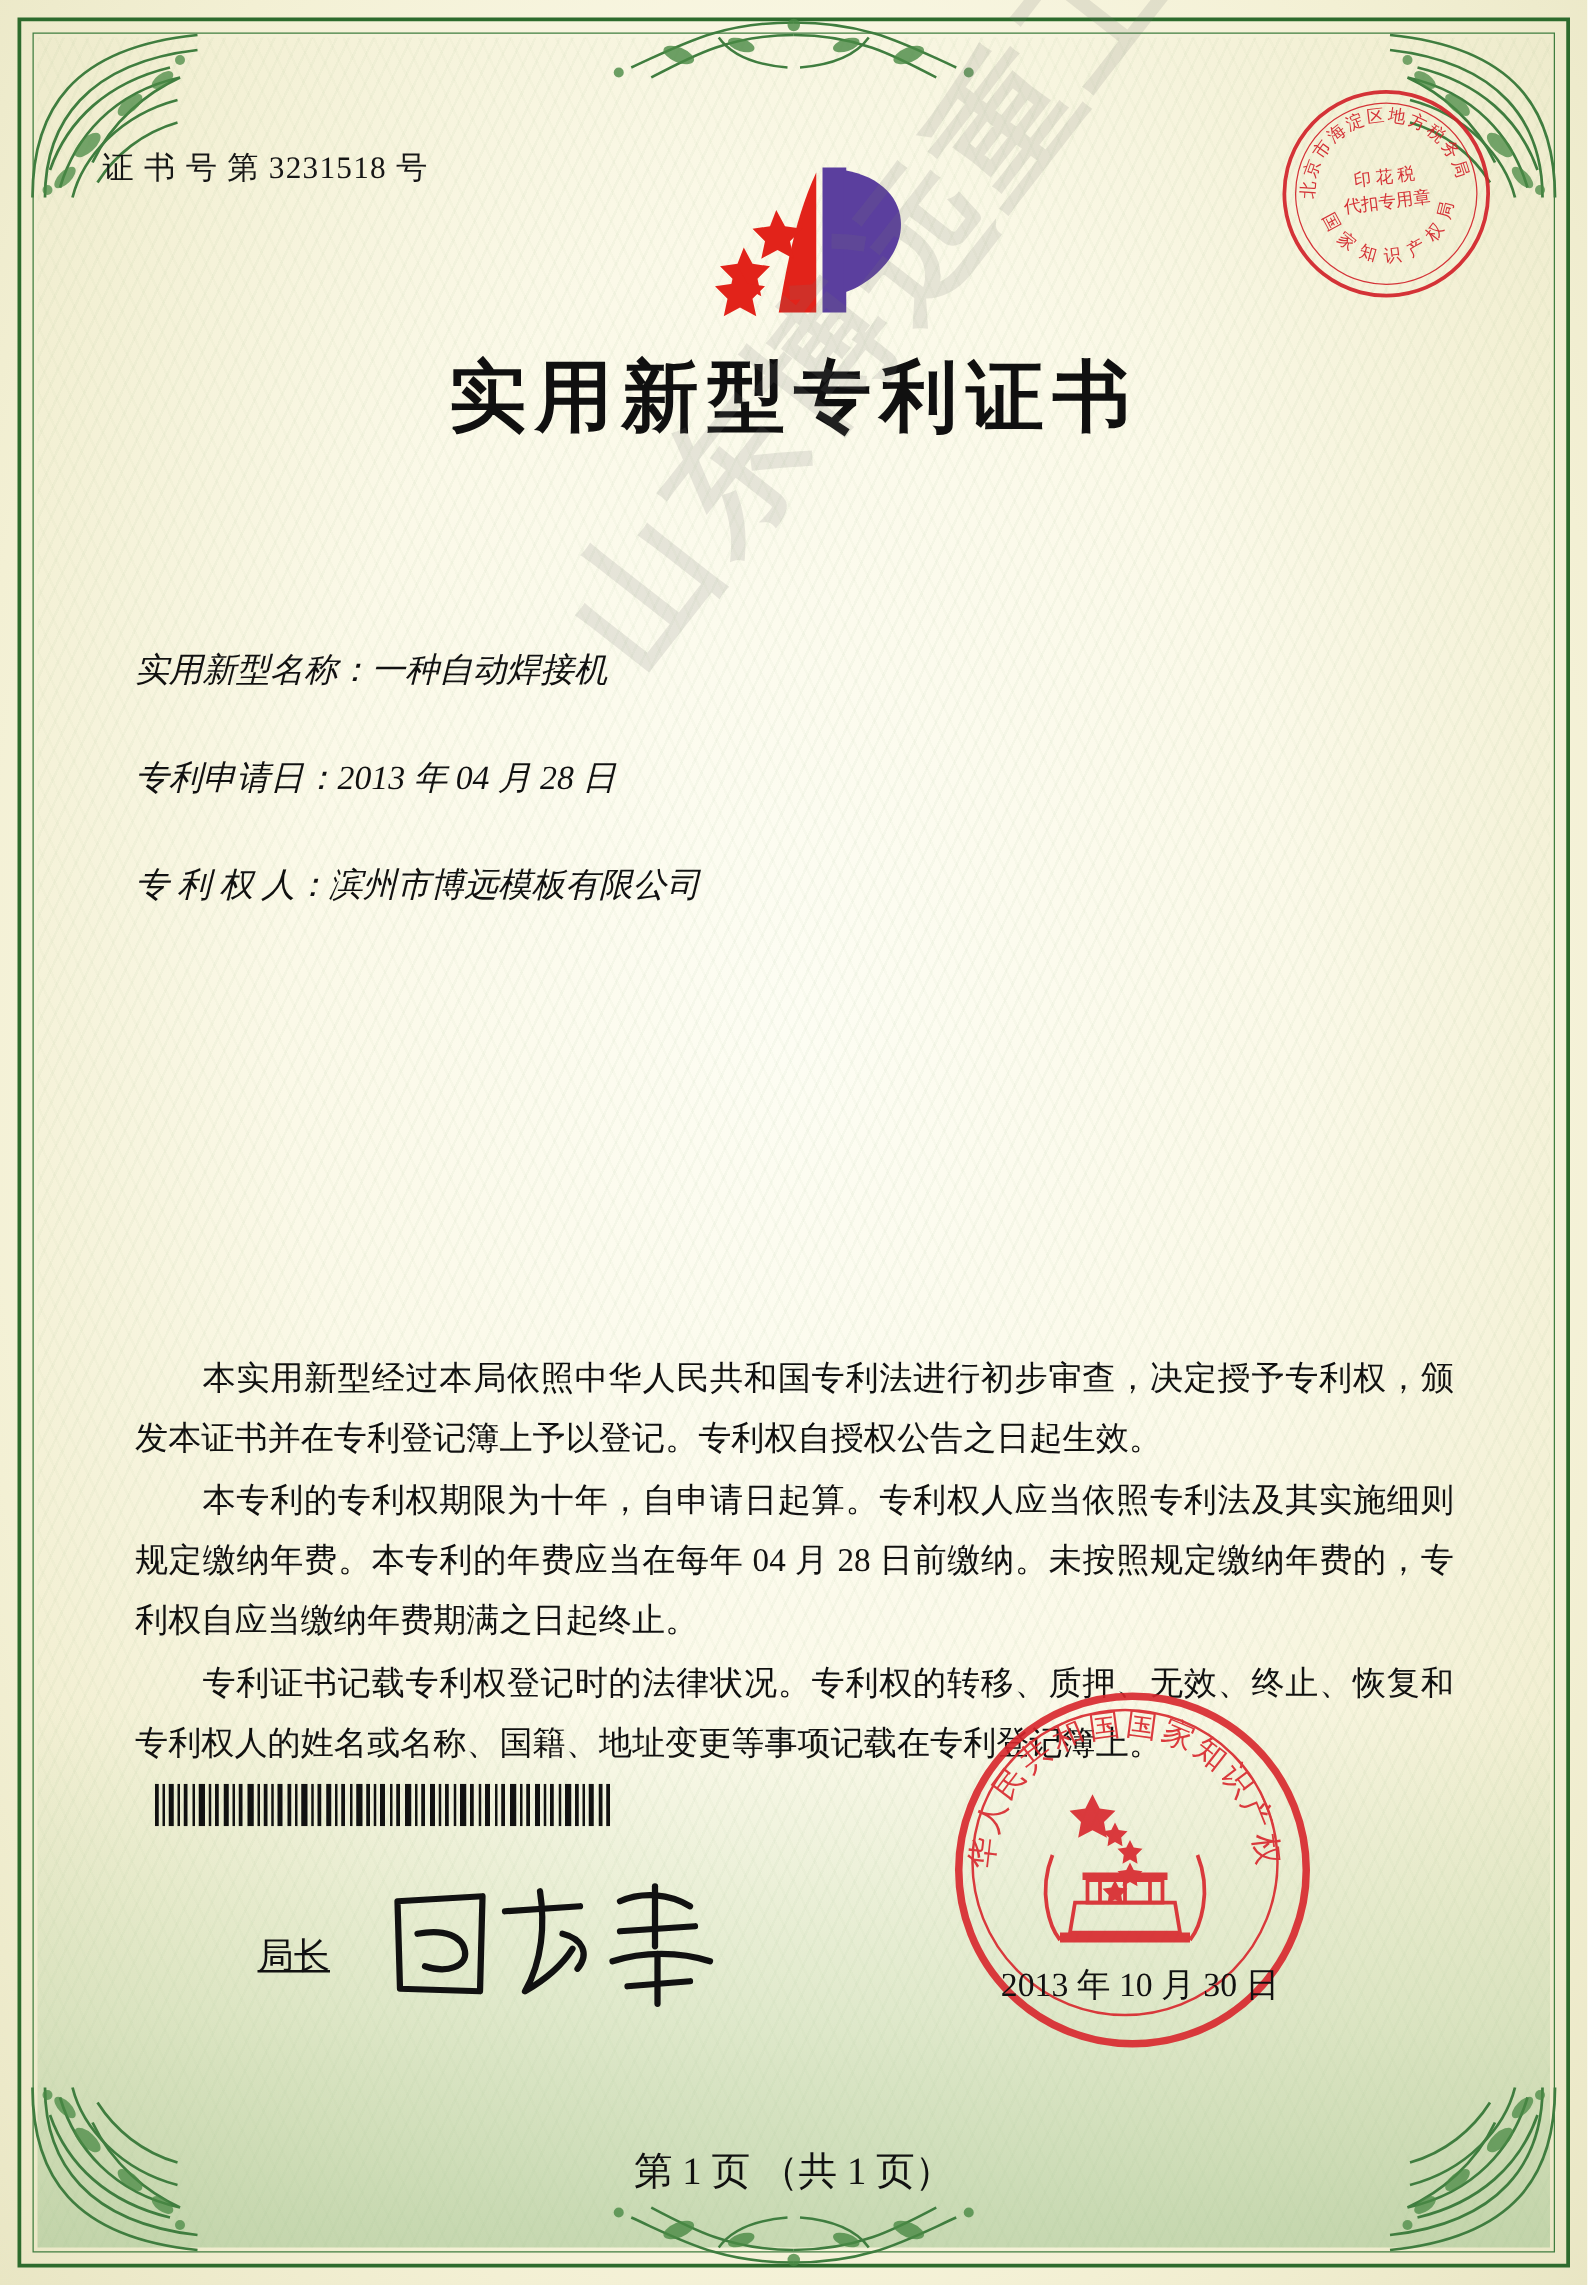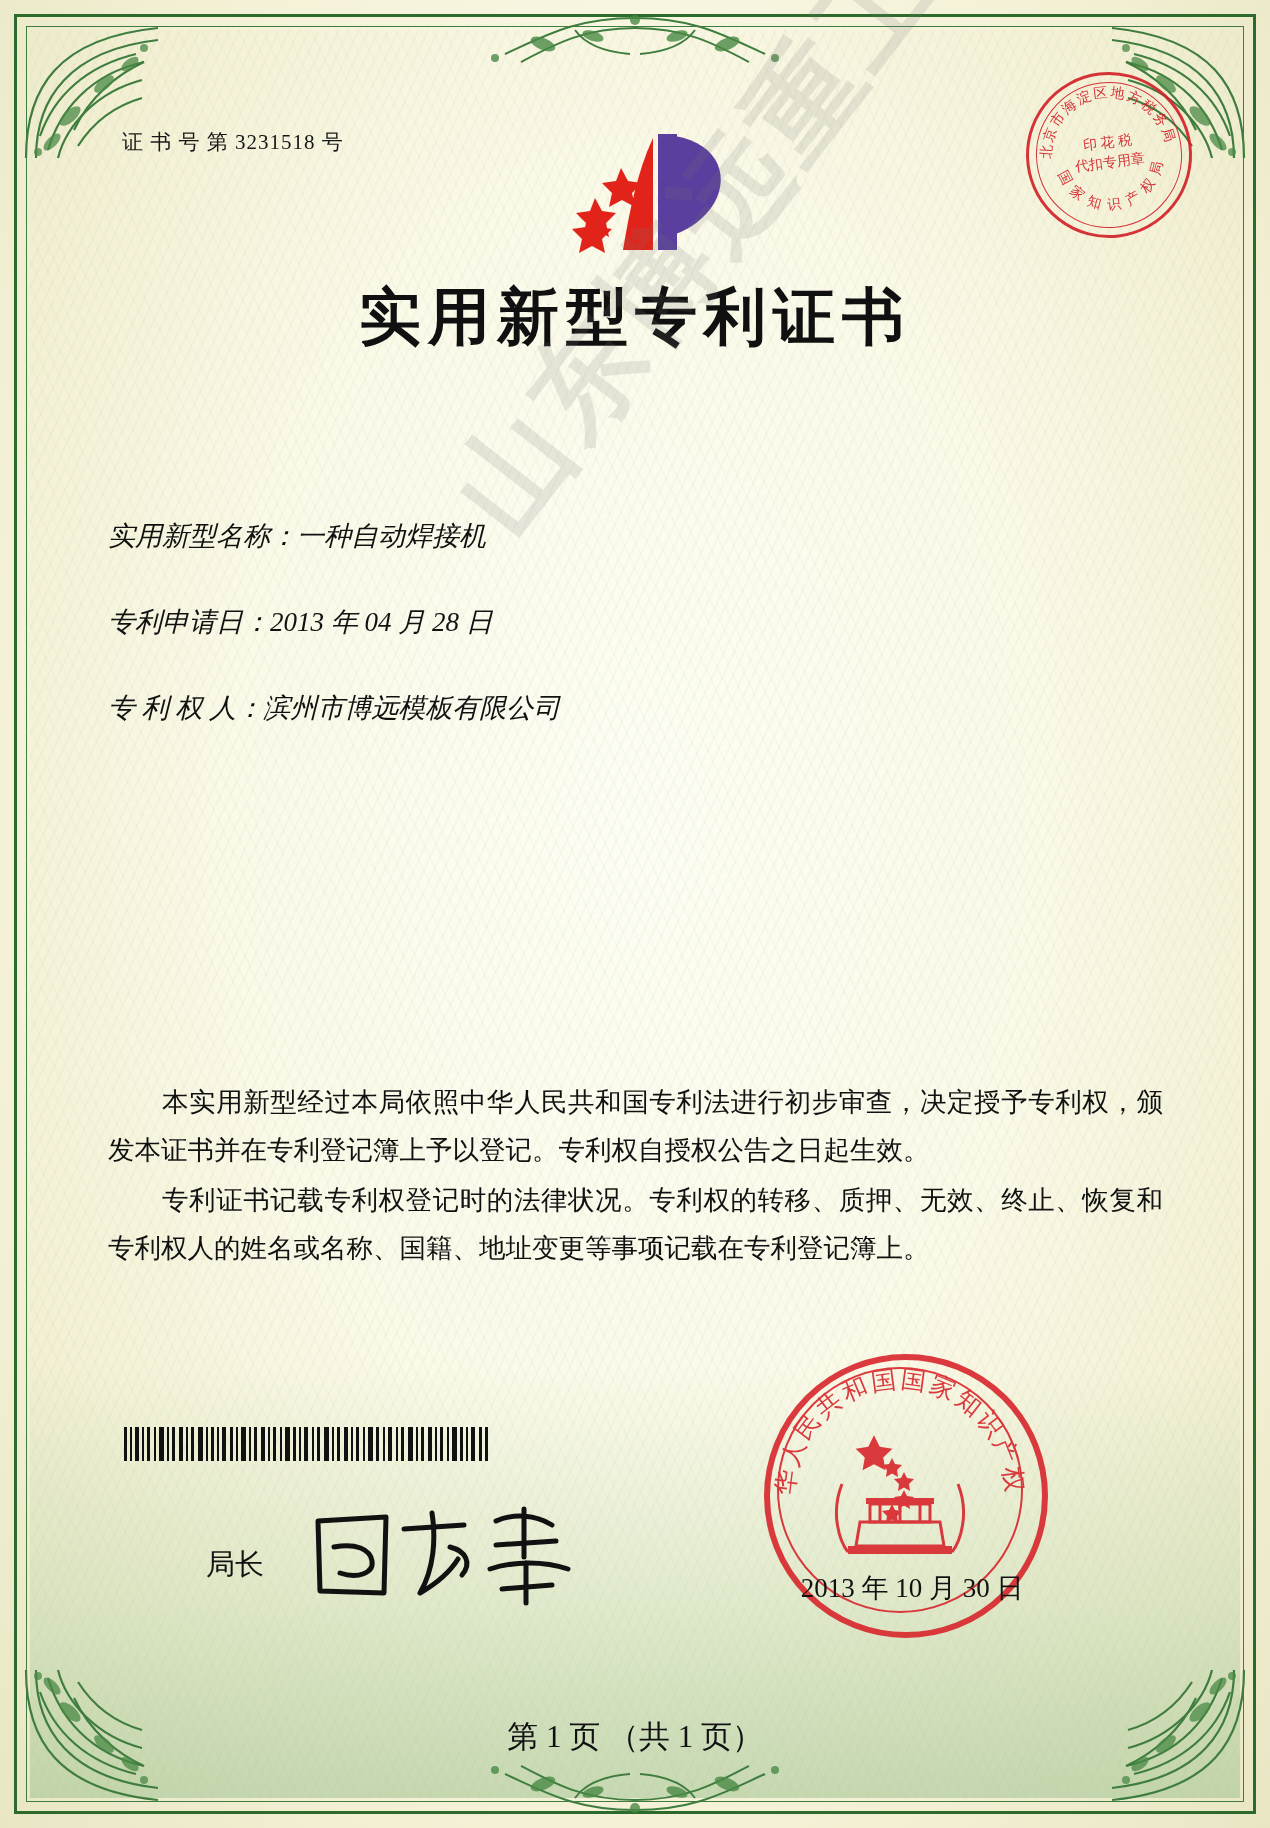--- a/index.html
+++ b/index.html
@@ -70,26 +70,25 @@
     position: absolute;
     left: 30px; right: 30px; bottom: 30px;
     height: 430px;
     background: linear-gradient(to bottom, rgba(190,215,175,0) 0%, rgba(180,210,165,0.35) 55%, rgba(160,195,145,0.55) 100%);
     pointer-events: none;
   }
   
   .cert-no {
     position: absolute;
     left: 82px;
-    top: 128px;
-    font-size: 21px;
+    top: 117px;
+    font-size: 25px;
     letter-spacing: 1px;
     color: #161616;
     white-space: nowrap;
-    margin-left: 40px;
   }
   .logo {
     position: absolute;
     left: 50%;
     top: 128px;
     transform: translateX(-50%);
     width: 220px;
     height: 135px;
   }
   .title {
@@ -200,20 +199,21 @@
     width: 364px;
     height: 34px;
   }
   
   .sig-label {
     position: absolute;
     left: 206px;
     top: 1545px;
     font-size: 29px;
     color: #111;
+    text-decoration: underline;
   }
   .signature {
     position: absolute;
     left: 300px;
     top: 1495px;
     width: 300px;
     height: 120px;
   }
   
   .seal {
@@ -411,20 +411,21 @@
     <div class="field">
       <span class="lbl">专利申请日：</span><span class="val">2013 年 04 月 28 日</span>
     </div>
     <div class="field">
       <span class="lbl">专 利 权 人：</span><span class="val">滨州市博远模板有限公司</span>
     </div>
   </div>
 
   <div class="body-text">
     <p>本实用新型经过本局依照中华人民共和国专利法进行初步审查，决定授予专利权，颁发本证书并在专利登记簿上予以登记。专利权自授权公告之日起生效。</p>
+    <p>本专利的专利权期限为十年，自申请日起算。专利权人应当依照专利法及其实施细则规定缴纳年费。本专利的年费应当在每年 04 月 28 日前缴纳。未按照规定缴纳年费的，专利权自应当缴纳年费期满之日起终止。</p>
     <p>专利证书记载专利权登记时的法律状况。专利权的转移、质押、无效、终止、恢复和专利权人的姓名或名称、国籍、地址变更等事项记载在专利登记簿上。</p>
   </div>
 
   <svg class="barcode" viewBox="0 0 364 34" preserveAspectRatio="none">
     <g fill="#111">
       <rect x="0" y="0" width="3" height="34"></rect>
         <rect x="6" y="0" width="2" height="34"></rect>
       <rect x="11" y="0" width="4" height="34"></rect>
         <rect x="18" y="0" width="2" height="34"></rect>
       <rect x="23" y="0" width="3" height="34"></rect>

